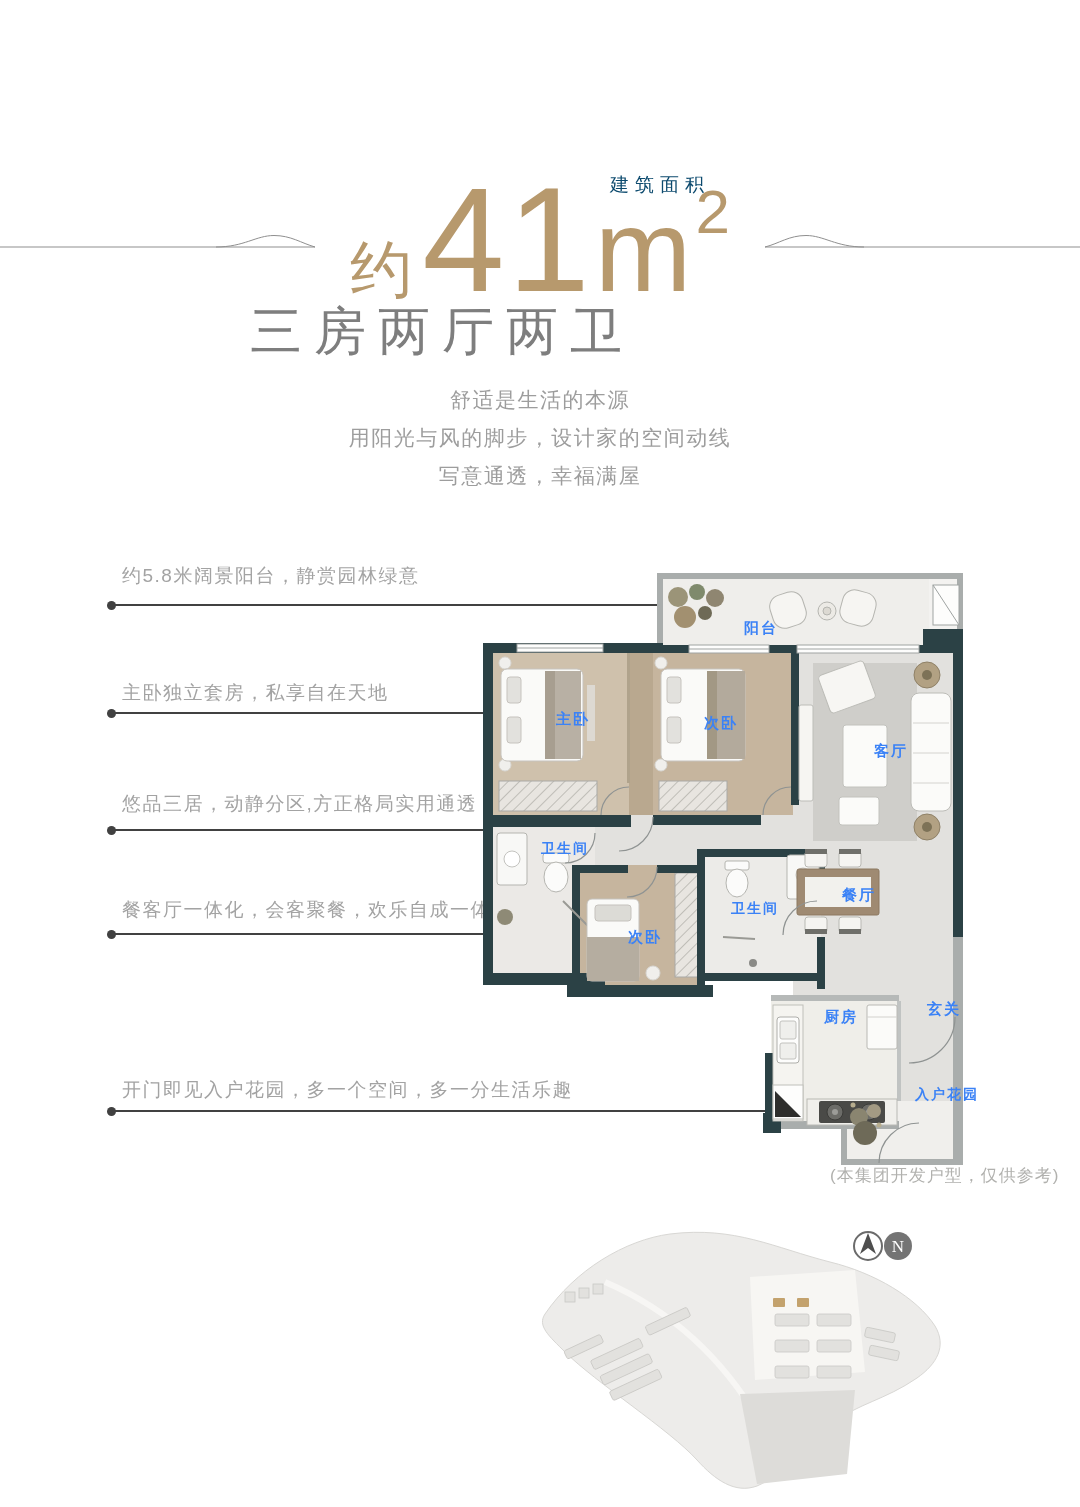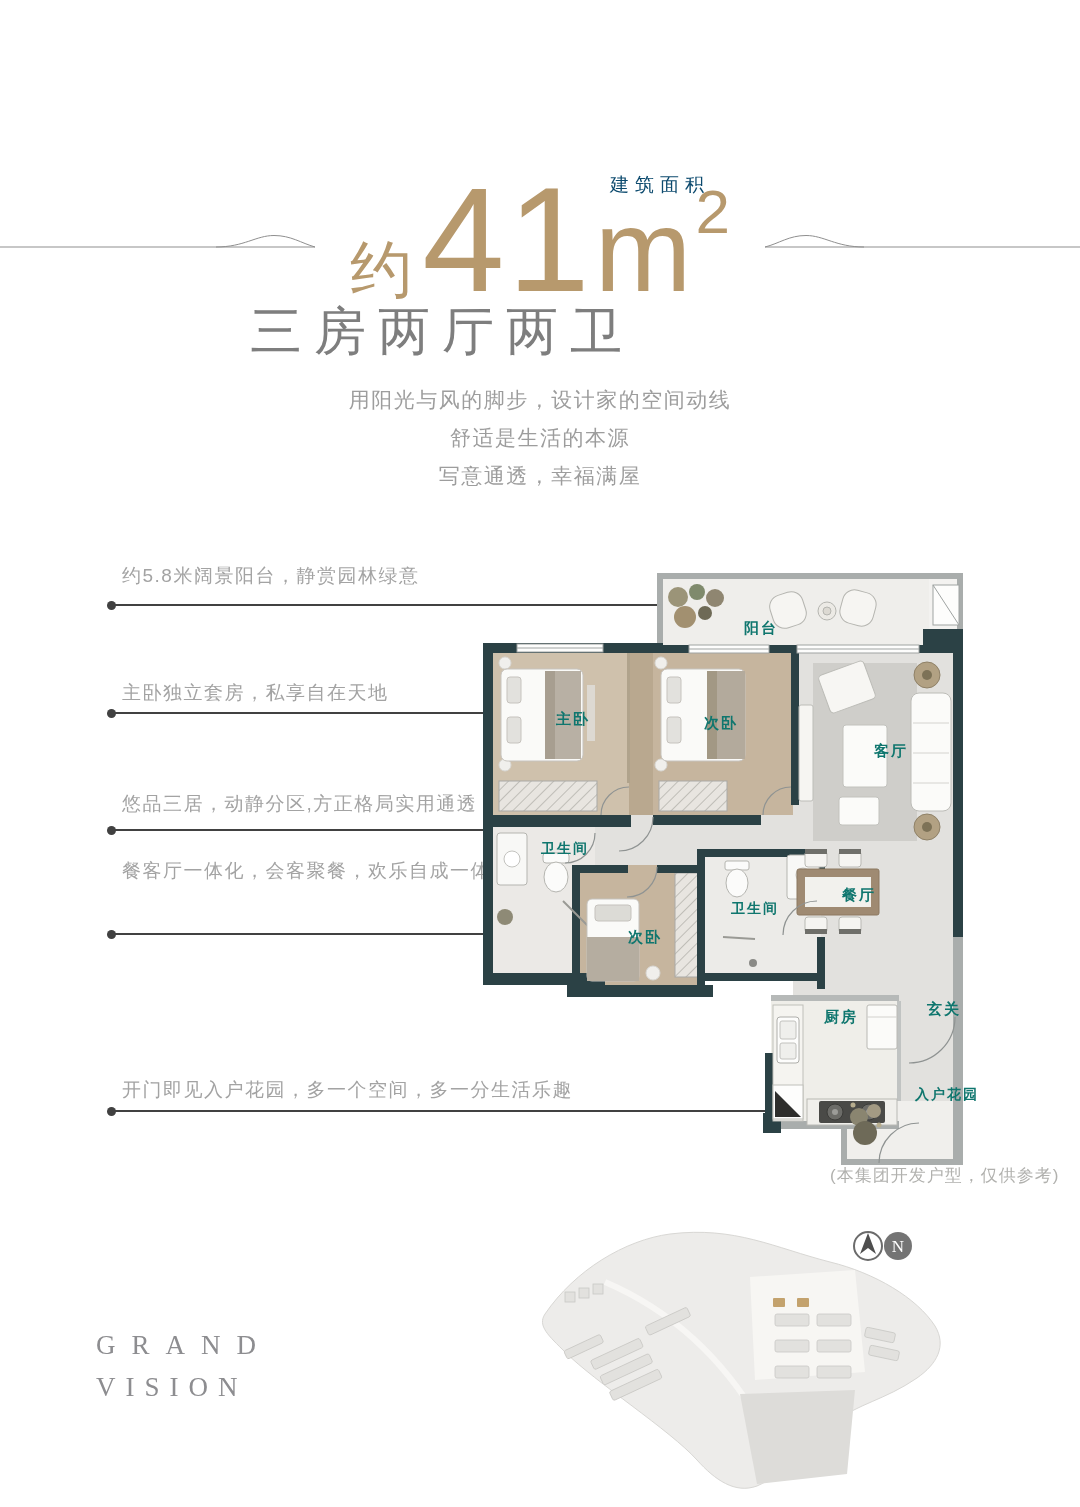--- a/index.html
+++ b/index.html
@@ -35,29 +35,29 @@
   
   .callout-text { position:absolute; left:110px; font-size:19px; color:#a3a3a3; letter-spacing:1.5px; white-space:nowrap;margin-left:12px; }
   .callout-line { position:absolute; left:112px; height:2px; background:#414141; }
   .callout-line::before {
     content:""; position:absolute; left:-5px; top:-3.5px; width:9px; height:9px;
     border-radius:50%; background:#414141;
   }
   .cl1-t { top:563px; }  .cl1-l { top:604px; width:646px; }
   .cl2-t { top:680px; }  .cl2-l { top:712px; width:381px; }
   .cl3-t { top:791px; }  .cl3-l { top:829px; width:634px; }
-  .cl4-t { top:858px; }  .cl4-l { top:933px; width:624px; }
+  .cl4-t { top:897px; }  .cl4-l { top:933px; width:624px; }
   .cl5-t { top:1077px; } .cl5-l { top:1110px; width:771px; }
 
   
   .plan { position:absolute; left:475px; top:565px; width:500px; height:610px; }
   .plan svg { position:absolute; left:0; top:0; }
   .room-label {
     position:absolute; transform:translate(-50%,-50%); font-size:15px; font-weight:bold;
-    color:#0f766e; letter-spacing:2px; white-space:nowrap;padding-left:36px;
+    color:#3b82f6; letter-spacing:2px; white-space:nowrap;padding-left:36px;
   }
   .rl-0 { left:268px; top:63px;  }
   .rl-1 { left:80px;  top:154px; }
   .rl-2 { left:228px; top:158px; }
   .rl-3 { left:398px; top:186px; }
   .rl-4 { left:72px;  top:284px; font-size:14px; }
   .rl-5 { left:152px; top:372px; }
   .rl-6 { left:262px; top:344px; font-size:14px; }
   .rl-7 { left:366px; top:330px; }
   .rl-8 { left:348px; top:452px;font-family:Liberation Serif, serif; }
@@ -96,22 +96,22 @@
       <span class="area-prefix">约</span>
       <span class="area-number">41</span>
       <span class="area-unit">m</span>
       <span class="area-sup">2</span>
     </div>
   </div>
 
   <div class="main-title">三房两厅两卫</div>
 
   <div class="subtitle">
+    <div>舒适是生活的本源</div>
     <div>用阳光与风的脚步，设计家的空间动线</div>
-    <div>舒适是生活的本源</div>
     <div>写意通透，幸福满屋</div>
   </div>
 
   <div class="callout-text cl1-t">约5.8米阔景阳台，静赏园林绿意</div>
   <div class="callout-line cl1-l"></div>
 
   <div class="callout-text cl2-t">主卧独立套房，私享自在天地</div>
   <div class="callout-line cl2-l"></div>
 
   <div class="callout-text cl3-t">悠品三居，动静分区,方正格局实用通透</div>
@@ -343,24 +343,20 @@
     <span class="room-label rl-5">次卧</span>
     <span class="room-label rl-6">卫生间</span>
     <span class="room-label rl-7">餐厅</span>
     <span class="room-label rl-8">厨房</span>
     <span class="room-label rl-9">玄关</span>
     <span class="room-label rl-10">入户花园</span>
   </div>
 
   <div class="plan-note">(本集团开发户型，仅供参考)</div>
 
-  <div class="brand">
-    <div class="brand-line1">GRAND</div>
-    <div class="brand-line2">VISION</div>
-  </div>
 
   <svg class="sitemap" viewBox="0 0 420 285">
     <path d="M10 92 C 40 48, 90 18, 135 12 C 200 4, 240 26, 295 40 C 340 51, 382 76, 400 104
              C 412 124, 402 142, 382 156 C 350 178, 322 182, 300 200 C 272 222, 250 252, 222 264
              C 200 272, 180 258, 162 238 C 135 208, 60 160, 30 130 C 14 114, 2 104, 10 92 Z" fill="#edecea" stroke="#d8d7d4" stroke-width="1"></path>
     <path d="M70 60 C 140 90, 190 140, 225 200" stroke="#f7f6f4" stroke-width="6" fill="none"></path>
     <polygon points="215,55 320,48 330,150 220,158" fill="#f7f6f3"></polygon>
     <polygon points="205,172 320,168 312,252 222,262" fill="#dddcd9"></polygon>
     <g fill="#e2e1de" stroke="#c9c8c5" stroke-width="0.8">
       <rect x="240" y="92" width="34" height="12" rx="2"></rect>

